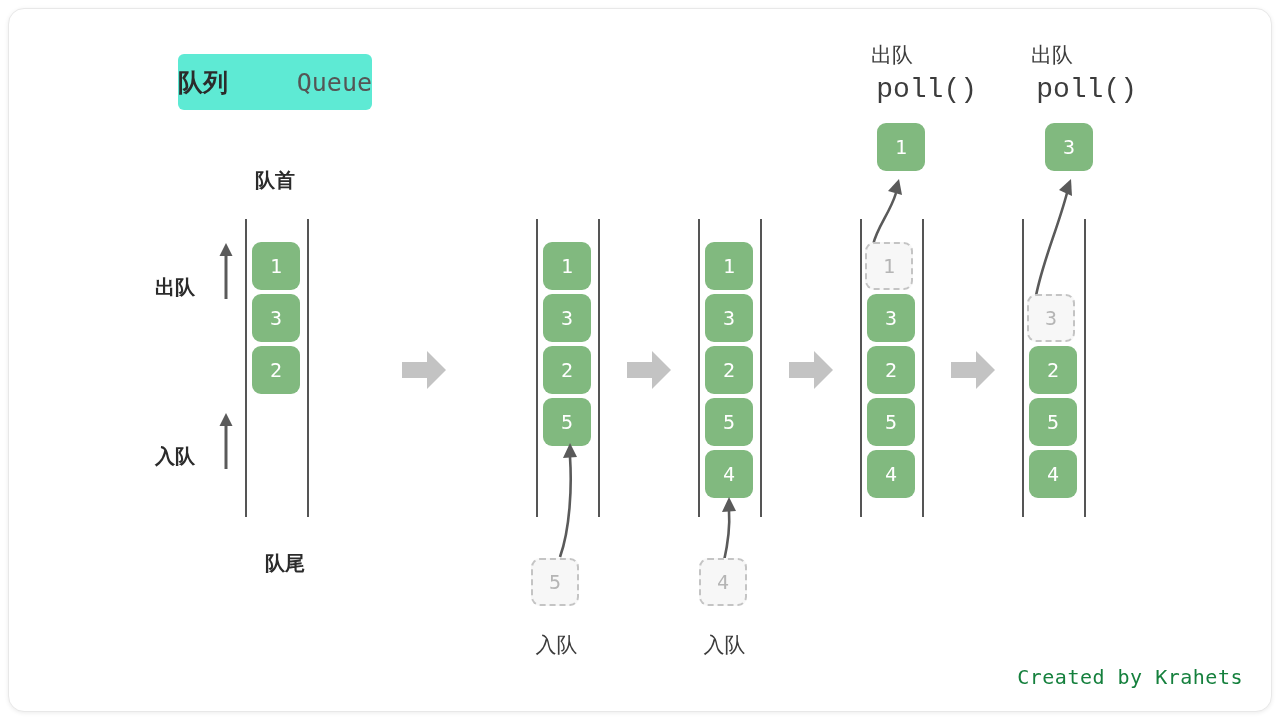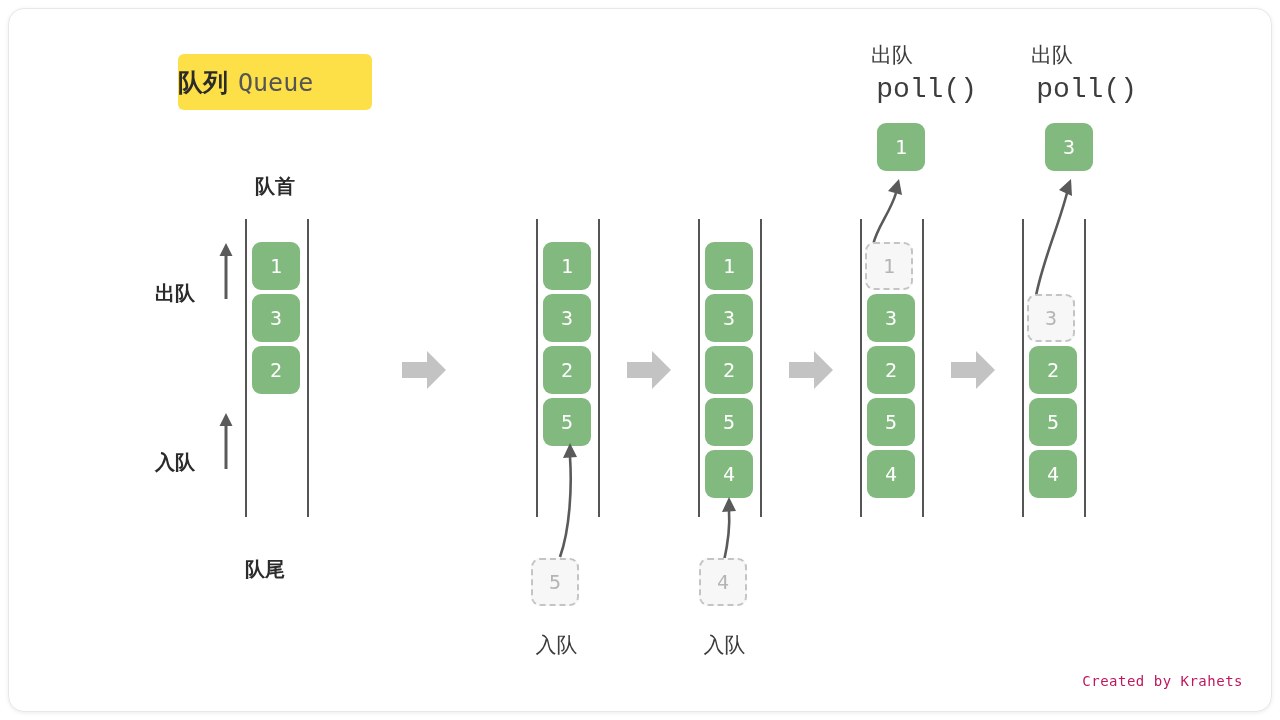--- a/index.html
+++ b/index.html
@@ -23,47 +23,45 @@
     box-shadow: 0 1px 4px rgba(0,0,0,0.08);
     box-sizing: border-box;
     overflow: hidden;
   }
   .abs { position: absolute; }
 
   
   #title-badge {
     left: 169px; top: 45px;
     width: 194px; height: 56px;
-    background: #fde047;
+    background: #5eead4;
     border-radius: 6px;
     display: flex;
     align-items: center;
-    justify-content: flex-start;
-    gap: 10px;
+    justify-content: space-between;
   }
   #title-cn {
     font-size: 25px;
     font-weight: bold;
     color: #2b2b2b;
     font-family: "Liberation Sans", "DejaVu Sans", sans-serif;
   }
   #title-en {
     font-size: 25px;
     color: #555555;
     font-family: "DejaVu Sans Mono", "Liberation Mono", monospace;
   }
 
   
   .cn-bold {
     font-size: 20px;
     font-weight: bold;
     color: #2b2b2b;
     white-space: nowrap;
     font-family: "Liberation Sans", "DejaVu Sans", sans-serif;
-    margin-top: 6px;
   }
   .op-label {
     font-size: 21px;
     color: #3c3c3c;
     white-space: nowrap;
     line-height: 35px;
     font-family: "Liberation Sans", "DejaVu Sans", sans-serif;
     text-align: center;
   }
   .op-code {
@@ -106,41 +104,41 @@
 
   
   .step-arrow {
     width: 44px; height: 38px;
     color: #c3c3c3;
   }
 
   
   #watermark {
     right: 28px; bottom: 22px;
-    font-size: 14px;
-    color: #be185d;
+    font-size: 20px;
+    color: #15803d;
     letter-spacing: 0.5px;
     font-family: "DejaVu Sans Mono", "Liberation Mono", monospace;
   }
 
   svg { display: block; overflow: visible; }
 </style>
 </head>
 <body>
 
 <div id="card">
 
   <div class="abs" id="title-badge">
     <span id="title-cn">队列</span>
     <span id="title-en">Queue</span>
   </div>
 
   <div class="abs cn-bold" style="left:236px; top:158px; width:60px; text-align:center;">队首</div>
 
-  <div class="abs cn-bold" style="left:236px; top:541px; width:60px; text-align:left;">队尾</div>
+  <div class="abs cn-bold" style="left:236px; top:541px; width:60px; text-align:right;">队尾</div>
 
   <div class="abs cn-bold" style="left:146px; top:265px;">出队</div>
   <div class="abs" style="left:208px; top:232px;">
     <svg width="18" height="60" viewBox="0 0 18 60">
       <line x1="9" y1="58" x2="9" y2="12" stroke="#5a5a5a" stroke-width="3"></line>
       <polygon points="9,2 2.5,15 15.5,15" fill="#5a5a5a"></polygon>
     </svg>
   </div>
 
   <div class="abs cn-bold" style="left:146px; top:434px;">入队</div>

